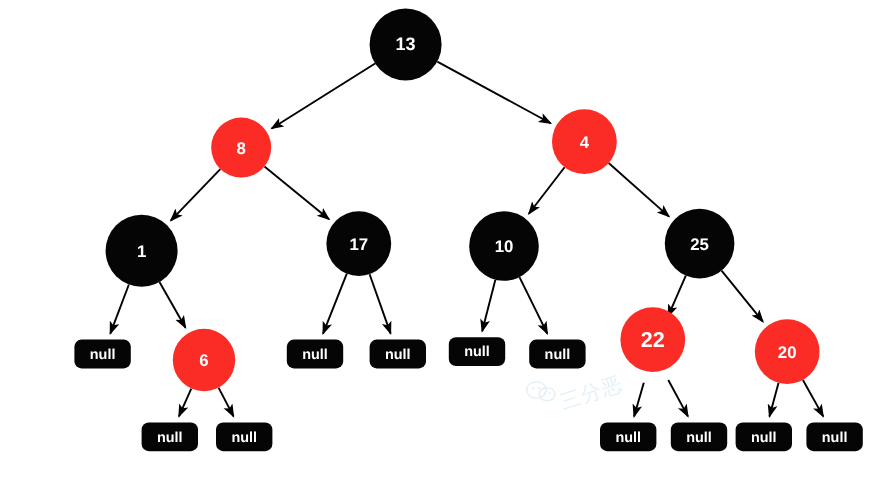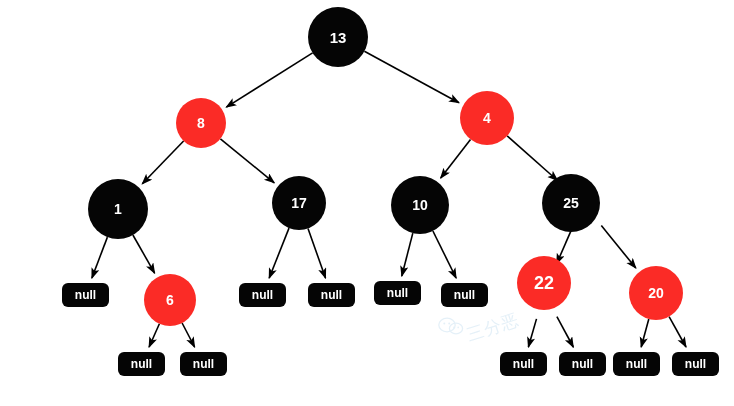--- a/index.html
+++ b/index.html
@@ -119,21 +119,21 @@
       </div>
       <div class="node black" style="left: 88px; top: 179px; width: 60px; height: 60px; font-size: 14px;">
         <span>1</span>
       </div>
       <div class="node black" style="left: 272px; top: 176px; width: 54px; height: 54px; font-size: 14px;">
         <span>17</span>
       </div>
       <div class="node black" style="left: 391px; top: 176px; width: 58px; height: 58px; font-size: 14px;">
         <span>10</span>
       </div>
-      <div class="node black" style="left: 542px; top: 174px; width: 58px; height: 58px; font-size: 14px;">
+      <div class="node black" style="left: 554px; top: 174px; width: 58px; height: 58px; font-size: 14px;">
         <span>25</span>
       </div>
       <div class="node red" style="left: 144px; top: 274px; width: 52px; height: 52px; font-size: 14px;">
         <span>6</span>
       </div>
       <div class="node red" style="left: 517px; top: 256px; width: 54px; height: 54px; font-size: 18px;">
         <span>22</span>
       </div>
       <div class="node red" style="left: 629px; top: 266px; width: 54px; height: 54px; font-size: 14px;">
         <span>20</span>

